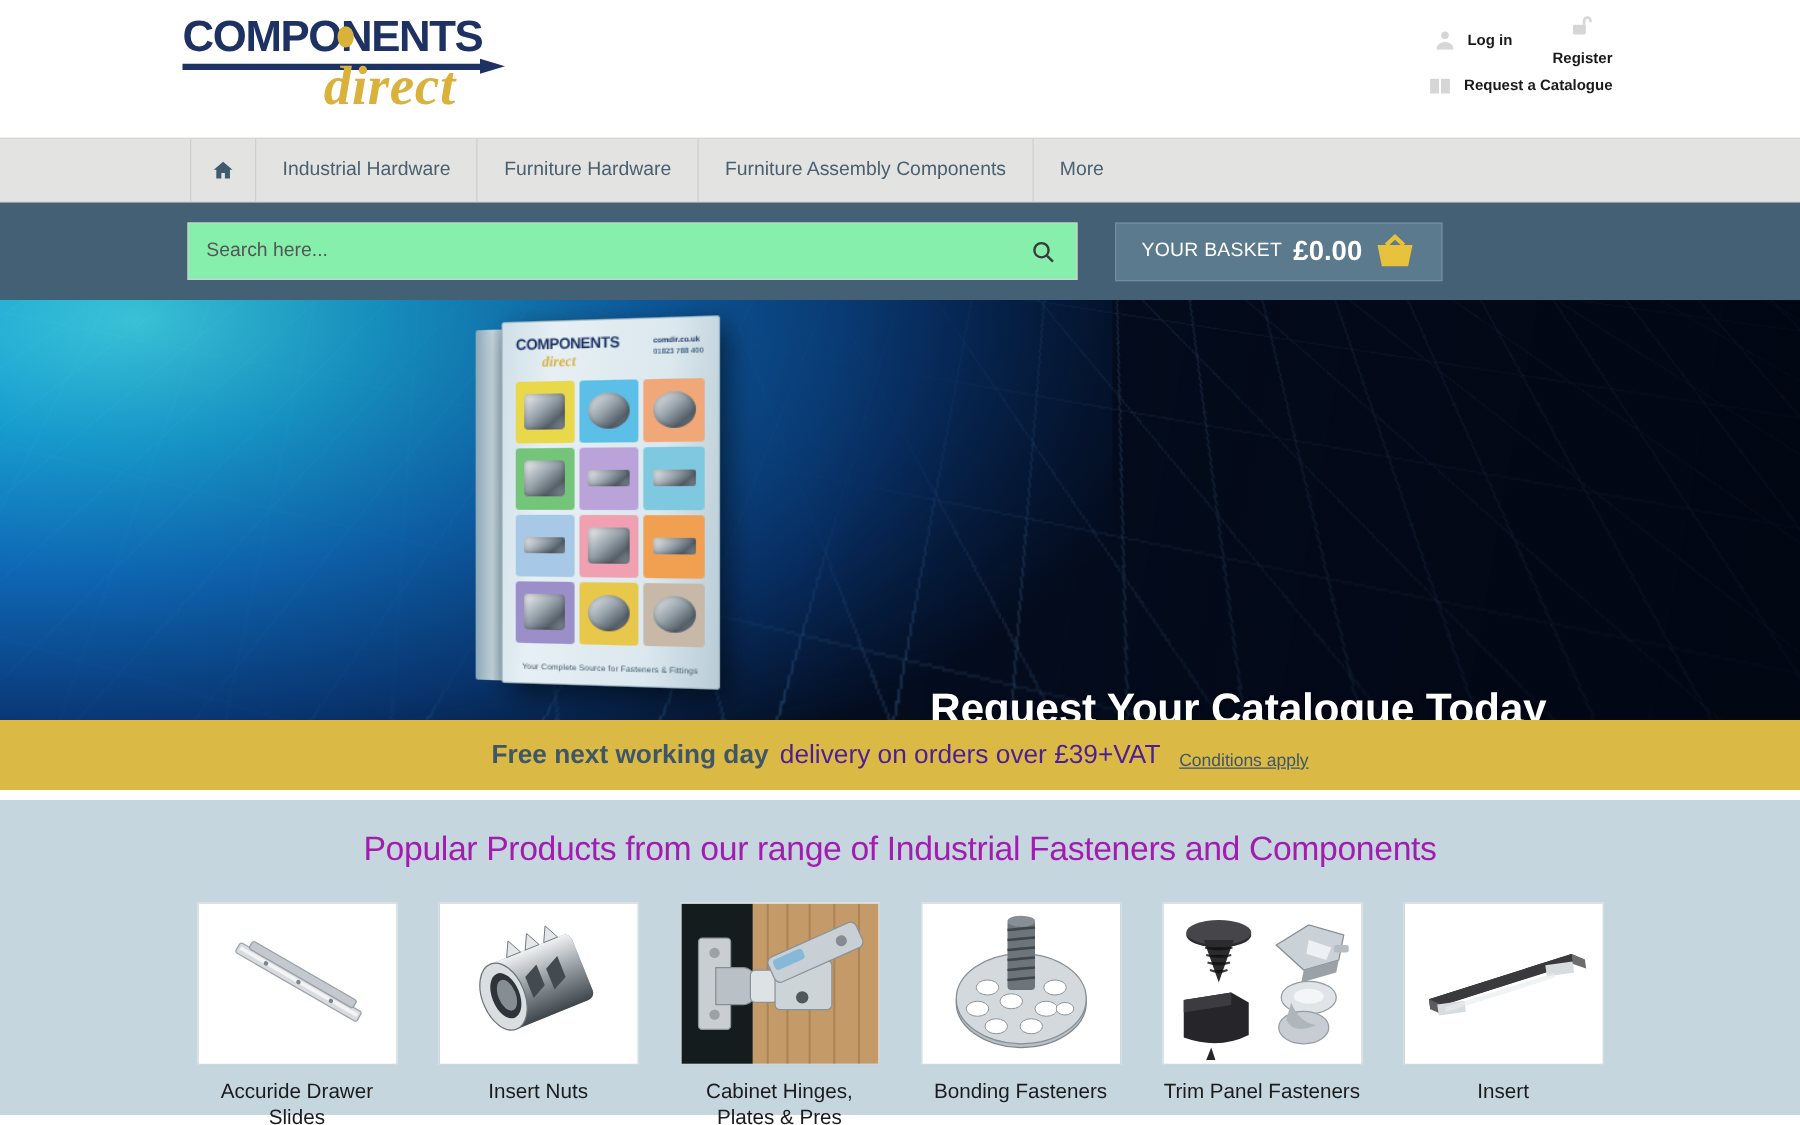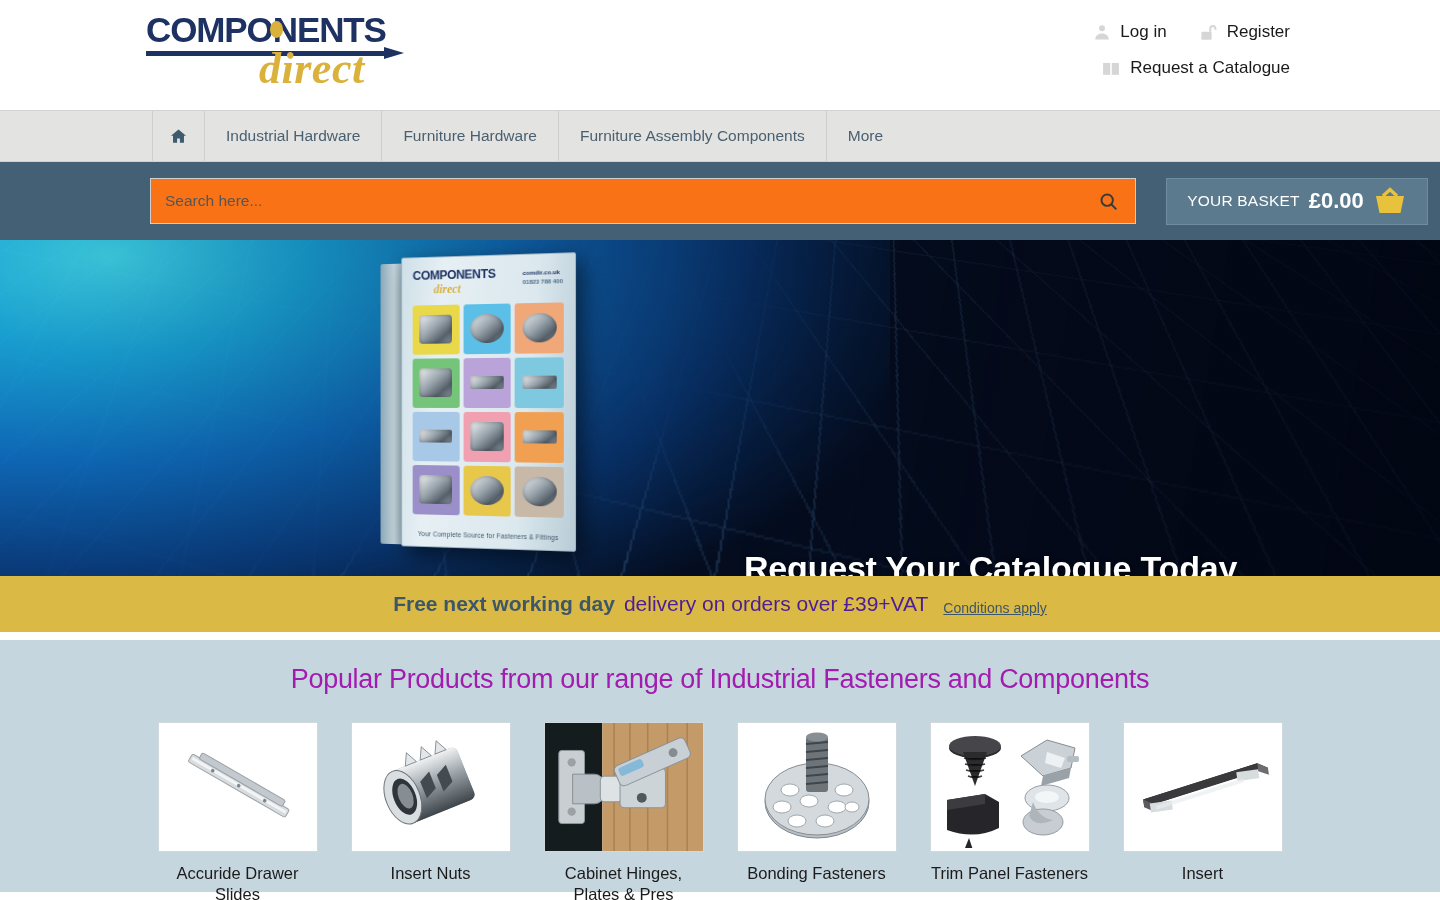--- a/index.html
+++ b/index.html
@@ -83,24 +83,24 @@
     align-items: center;
     height: 36px;
     gap: 10px;
   }
   .tl-item {
     display: flex;
     align-items: center;
     gap: 9px;
     cursor: pointer;
   }
-  .tl-item + .tl-item { margin-left: 22px; }
+  .tl-item + .tl-item { margin-left: 22px; flex-direction: column; }
   .tl-label {
-    font-size: 17px;
-    font-weight: normal;
+    font-size: 12px;
+    font-weight: bold;
     color: #1a1a1a;
     white-space: nowrap;
   }
   .ico-gray { fill: #d6d6d6; display: block; }
 
   
   .navbar {
     height: 52px;
     background: #e3e3e1;
     border-top: 1px solid #d2d2d0;
@@ -126,22 +126,22 @@
   
   .searchband {
     height: 78px;
     background: #436074;
     display: flex;
     align-items: center;
     padding-left: 150px;
   }
   .search-wrap {
     position: relative;
-    width: 986px; height: 46px;
-    background: #f97316;
+    width: 712px; height: 46px;
+    background: #86efac;
     border: 1px solid #cfcfcf;
     display: flex;
     align-items: flex-start;
   }
   .search-input {
     flex: 1;
     height: 100%;
     border: none;
     outline: none;
     background: transparent;

